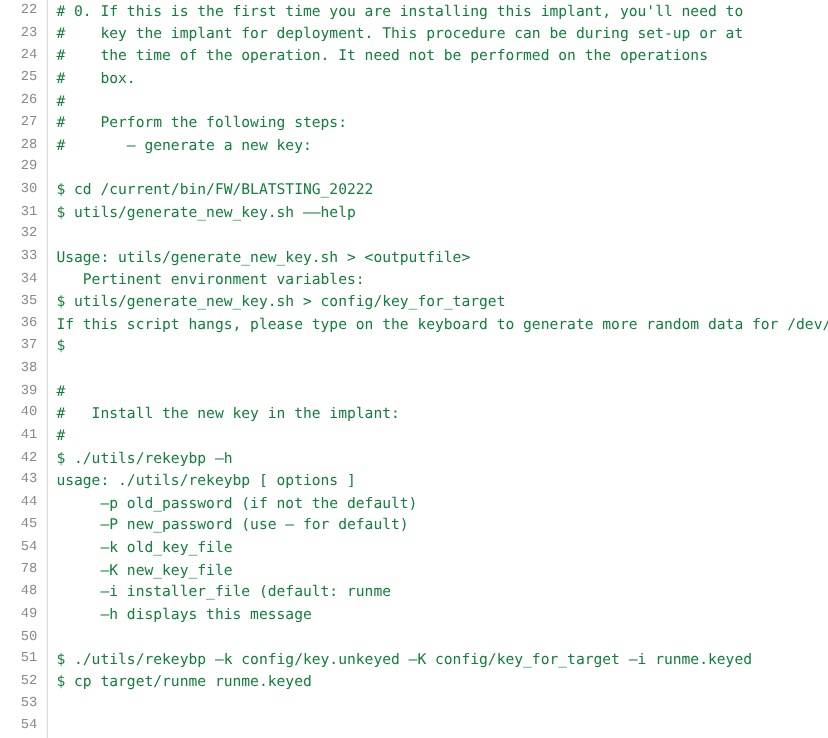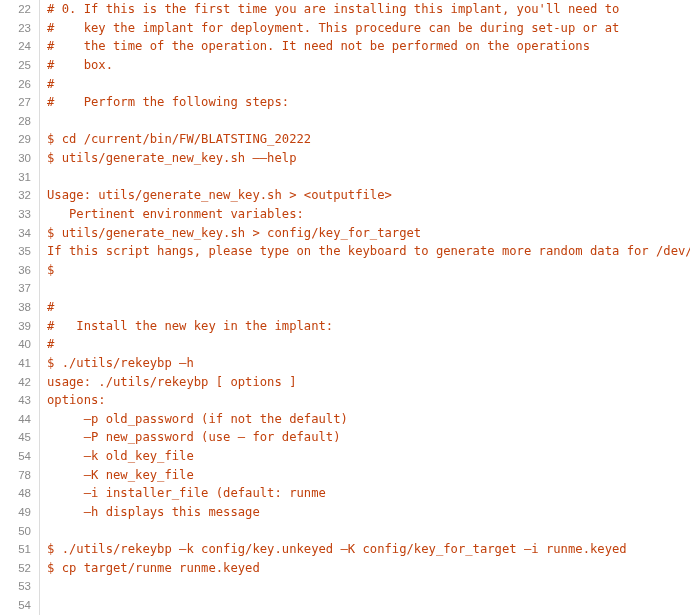--- a/index.html
+++ b/index.html
@@ -39,33 +39,33 @@
     background: #ffffff;
     overflow: hidden;
   }
   .ln {
     display: block;
     height: 18.63px;
     line-height: 18.63px;
     text-align: right;
     padding-right: 8px;
     box-sizing: border-box;
-    font-family: Liberation Sans, sans-serif;
+    font-family: Liberation Mono, monospace;
     font-size: 11.5px;
     color: #8a8a8a;
   }
   .code {
     display: block;
     height: 18.63px;
     line-height: 18.63px;
     padding-left: 6px;
     box-sizing: border-box;
     font-family: "DejaVu Sans Mono", monospace;
     font-size: 12.2px;
-    color: #c2410c;
+    color: #15803d;
     white-space: pre;
   }
   .scrollbar-track {
     position: absolute;
     right: 0;
     top: 0;
     width: 0px;
     height: 615px;
   }
 </style>
@@ -109,36 +109,36 @@
     <span class="ln">54</span>
   </div>
 
   <div class="code-area">
     <span class="code"># 0. If this is the first time you are installing this implant, you'll need to</span>
     <span class="code">#    key the implant for deployment. This procedure can be during set-up or at</span>
     <span class="code">#    the time of the operation. It need not be performed on the operations</span>
     <span class="code">#    box.</span>
     <span class="code">#</span>
     <span class="code">#    Perform the following steps:</span>
+    <span class="code">#       – generate a new key:</span>
     <span class="code"></span>
     <span class="code">$ cd /current/bin/FW/BLATSTING_20222</span>
     <span class="code">$ utils/generate_new_key.sh ––help</span>
     <span class="code"></span>
     <span class="code">Usage: utils/generate_new_key.sh &gt; &lt;outputfile&gt;</span>
     <span class="code">   Pertinent environment variables:</span>
     <span class="code">$ utils/generate_new_key.sh &gt; config/key_for_target</span>
     <span class="code">If this script hangs, please type on the keyboard to generate more random data for /dev/random.</span>
     <span class="code">$</span>
     <span class="code"></span>
     <span class="code">#</span>
     <span class="code">#   Install the new key in the implant:</span>
     <span class="code">#</span>
     <span class="code">$ ./utils/rekeybp –h</span>
     <span class="code">usage: ./utils/rekeybp [ options ]</span>
-    <span class="code">options:</span>
     <span class="code">     –p old_password (if not the default)</span>
     <span class="code">     –P new_password (use – for default)</span>
     <span class="code">     –k old_key_file</span>
     <span class="code">     –K new_key_file</span>
     <span class="code">     –i installer_file (default: runme</span>
     <span class="code">     –h displays this message</span>
     <span class="code"></span>
     <span class="code">$ ./utils/rekeybp –k config/key.unkeyed –K config/key_for_target –i runme.keyed</span>
     <span class="code">$ cp target/runme runme.keyed</span>
   </div>

